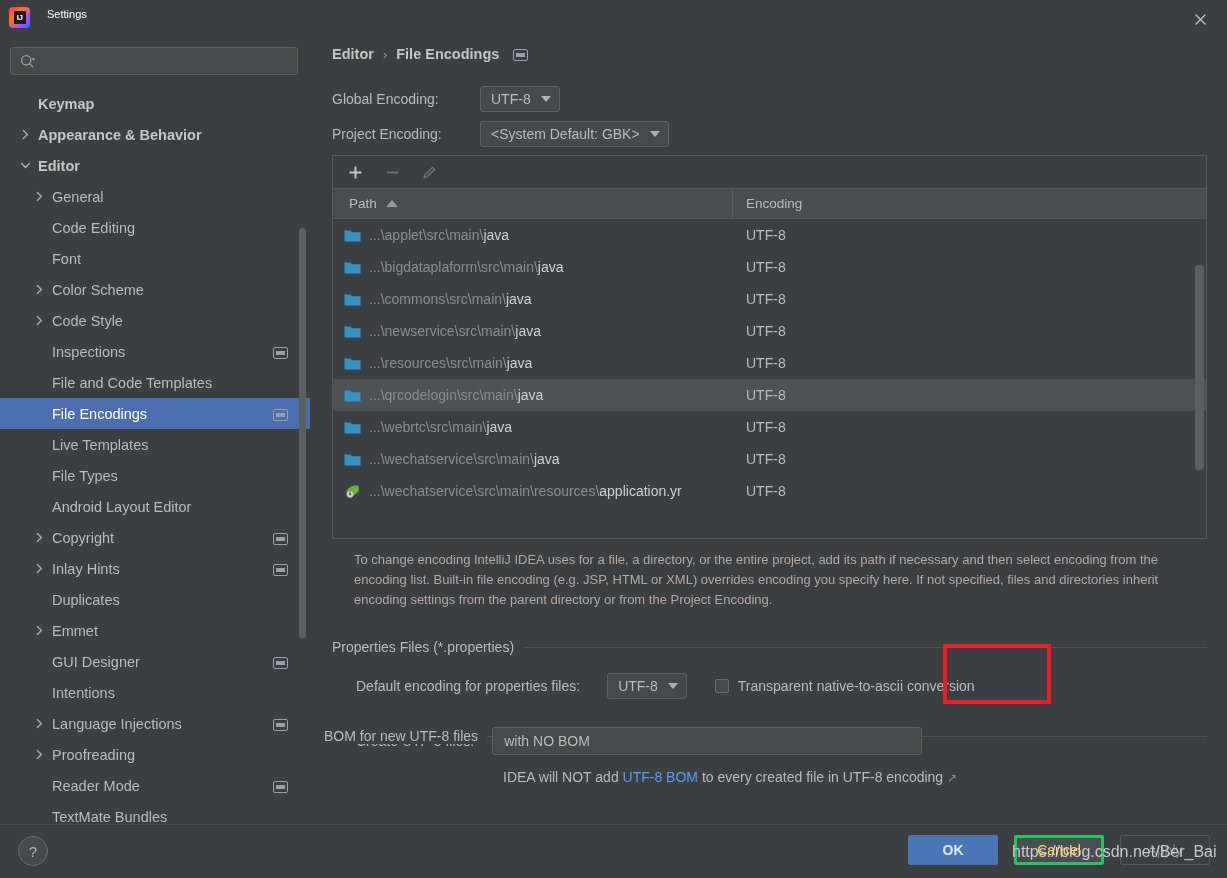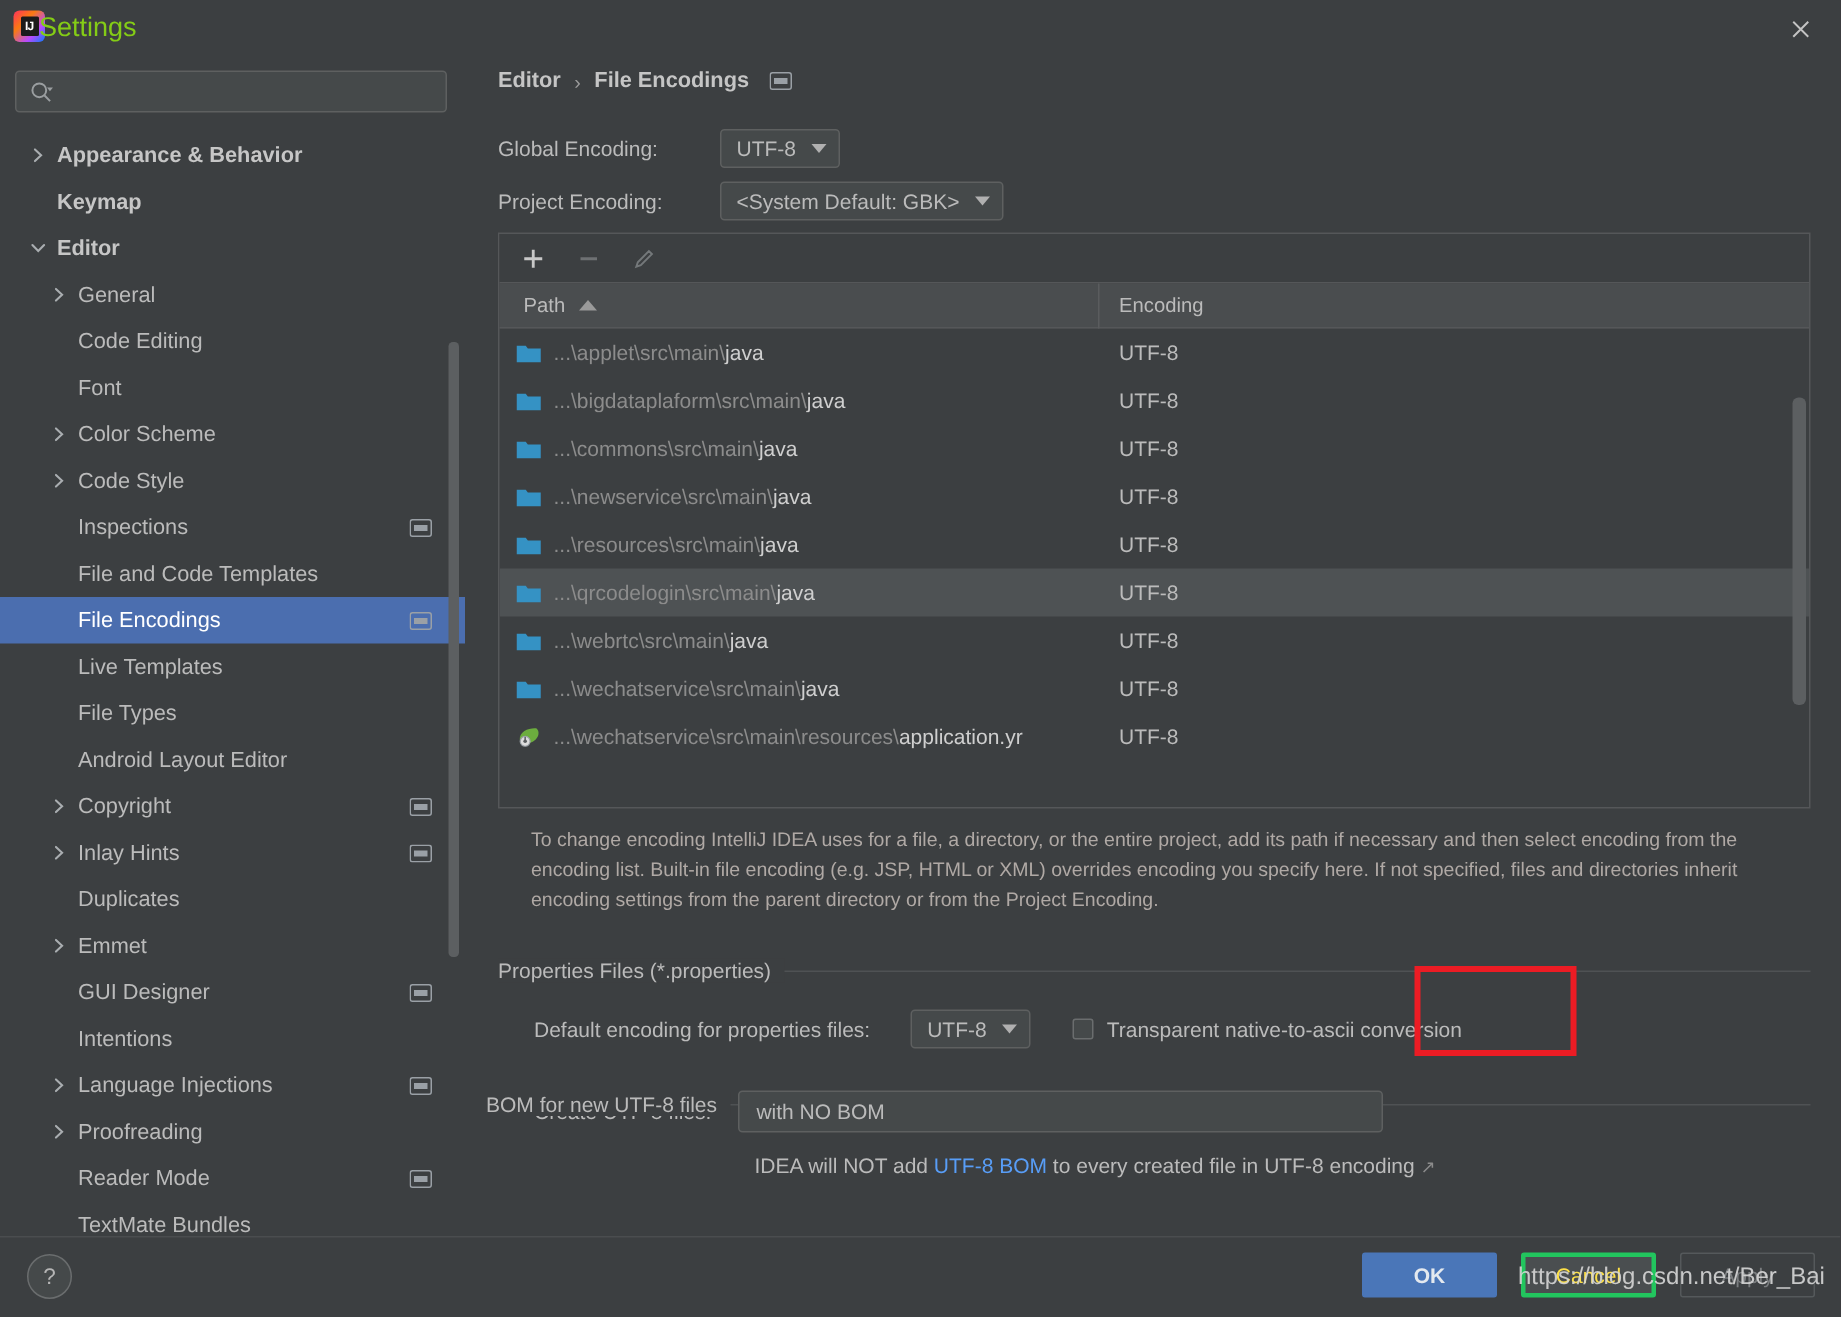--- a/index.html
+++ b/index.html
@@ -36,22 +36,22 @@
   .app-logo .ij {
     font-family: "Liberation Sans", sans-serif;
     font-size: 8px; font-weight: bold; color: #ffffff;
     background: #1b1b1b;
     width: 12px; height: 13px;
     display: flex; align-items: center; justify-content: center;
     letter-spacing: -0.5px;
     border-radius: 1px;
   }
   .title-text {
-    position: absolute; left: 26px; top: 8px;
-    font-size: 18px; color: #84cc16;
+    position: absolute; left: 47px; top: 8px;
+    font-size: 11px; color: #ffffff;
   }
   .close-btn {
     position: absolute; right: 14px; top: 6px;
     width: 26px; height: 26px;
     display: flex; align-items: center; justify-content: center;
     cursor: pointer;
   }
   .close-btn svg { display: block; }
 
   
@@ -388,30 +388,30 @@
             <path d="M10.7 10.7 L14.4 14.4" stroke="#9a9ea0" stroke-width="1.3"></path>
             <path d="M12.3 5.3 L16.3 5.3 L14.3 7.8 Z" fill="#9a9ea0"></path>
           </svg>
         </span>
         <input class="search-input" type="text" value="" placeholder="" style="">
       </div>
     </div>
 
     <div class="tree" id="tree">
         <div class="tree-row depth0">
+          <span class="chev empty"></span>
+          <span class="label">Keymap</span>
+        </div>
+        <div class="tree-row depth0">
           <span class="chev">
             <svg width="11" height="11" viewBox="0 0 11 11">
               <path d="M3.3 1.6 L7.4 5.5 L3.3 9.4" stroke="#a9adb0" stroke-width="1.4" fill="none" stroke-linecap="round"></path>
             </svg>
           </span>
           <span class="label">Appearance &amp; Behavior</span>
-        </div>
-        <div class="tree-row depth0">
-          <span class="chev empty"></span>
-          <span class="label">Keymap</span>
         </div>
         <div class="tree-row depth0">
           <span class="chev">
             <svg width="11" height="11" viewBox="0 0 11 11">
               <path d="M1.6 3.4 L5.5 7.4 L9.4 3.4" stroke="#a9adb0" stroke-width="1.4" fill="none" stroke-linecap="round"></path>
             </svg>
           </span>
           <span class="label">Editor</span>
         </div>
         <div class="tree-row depth1">

